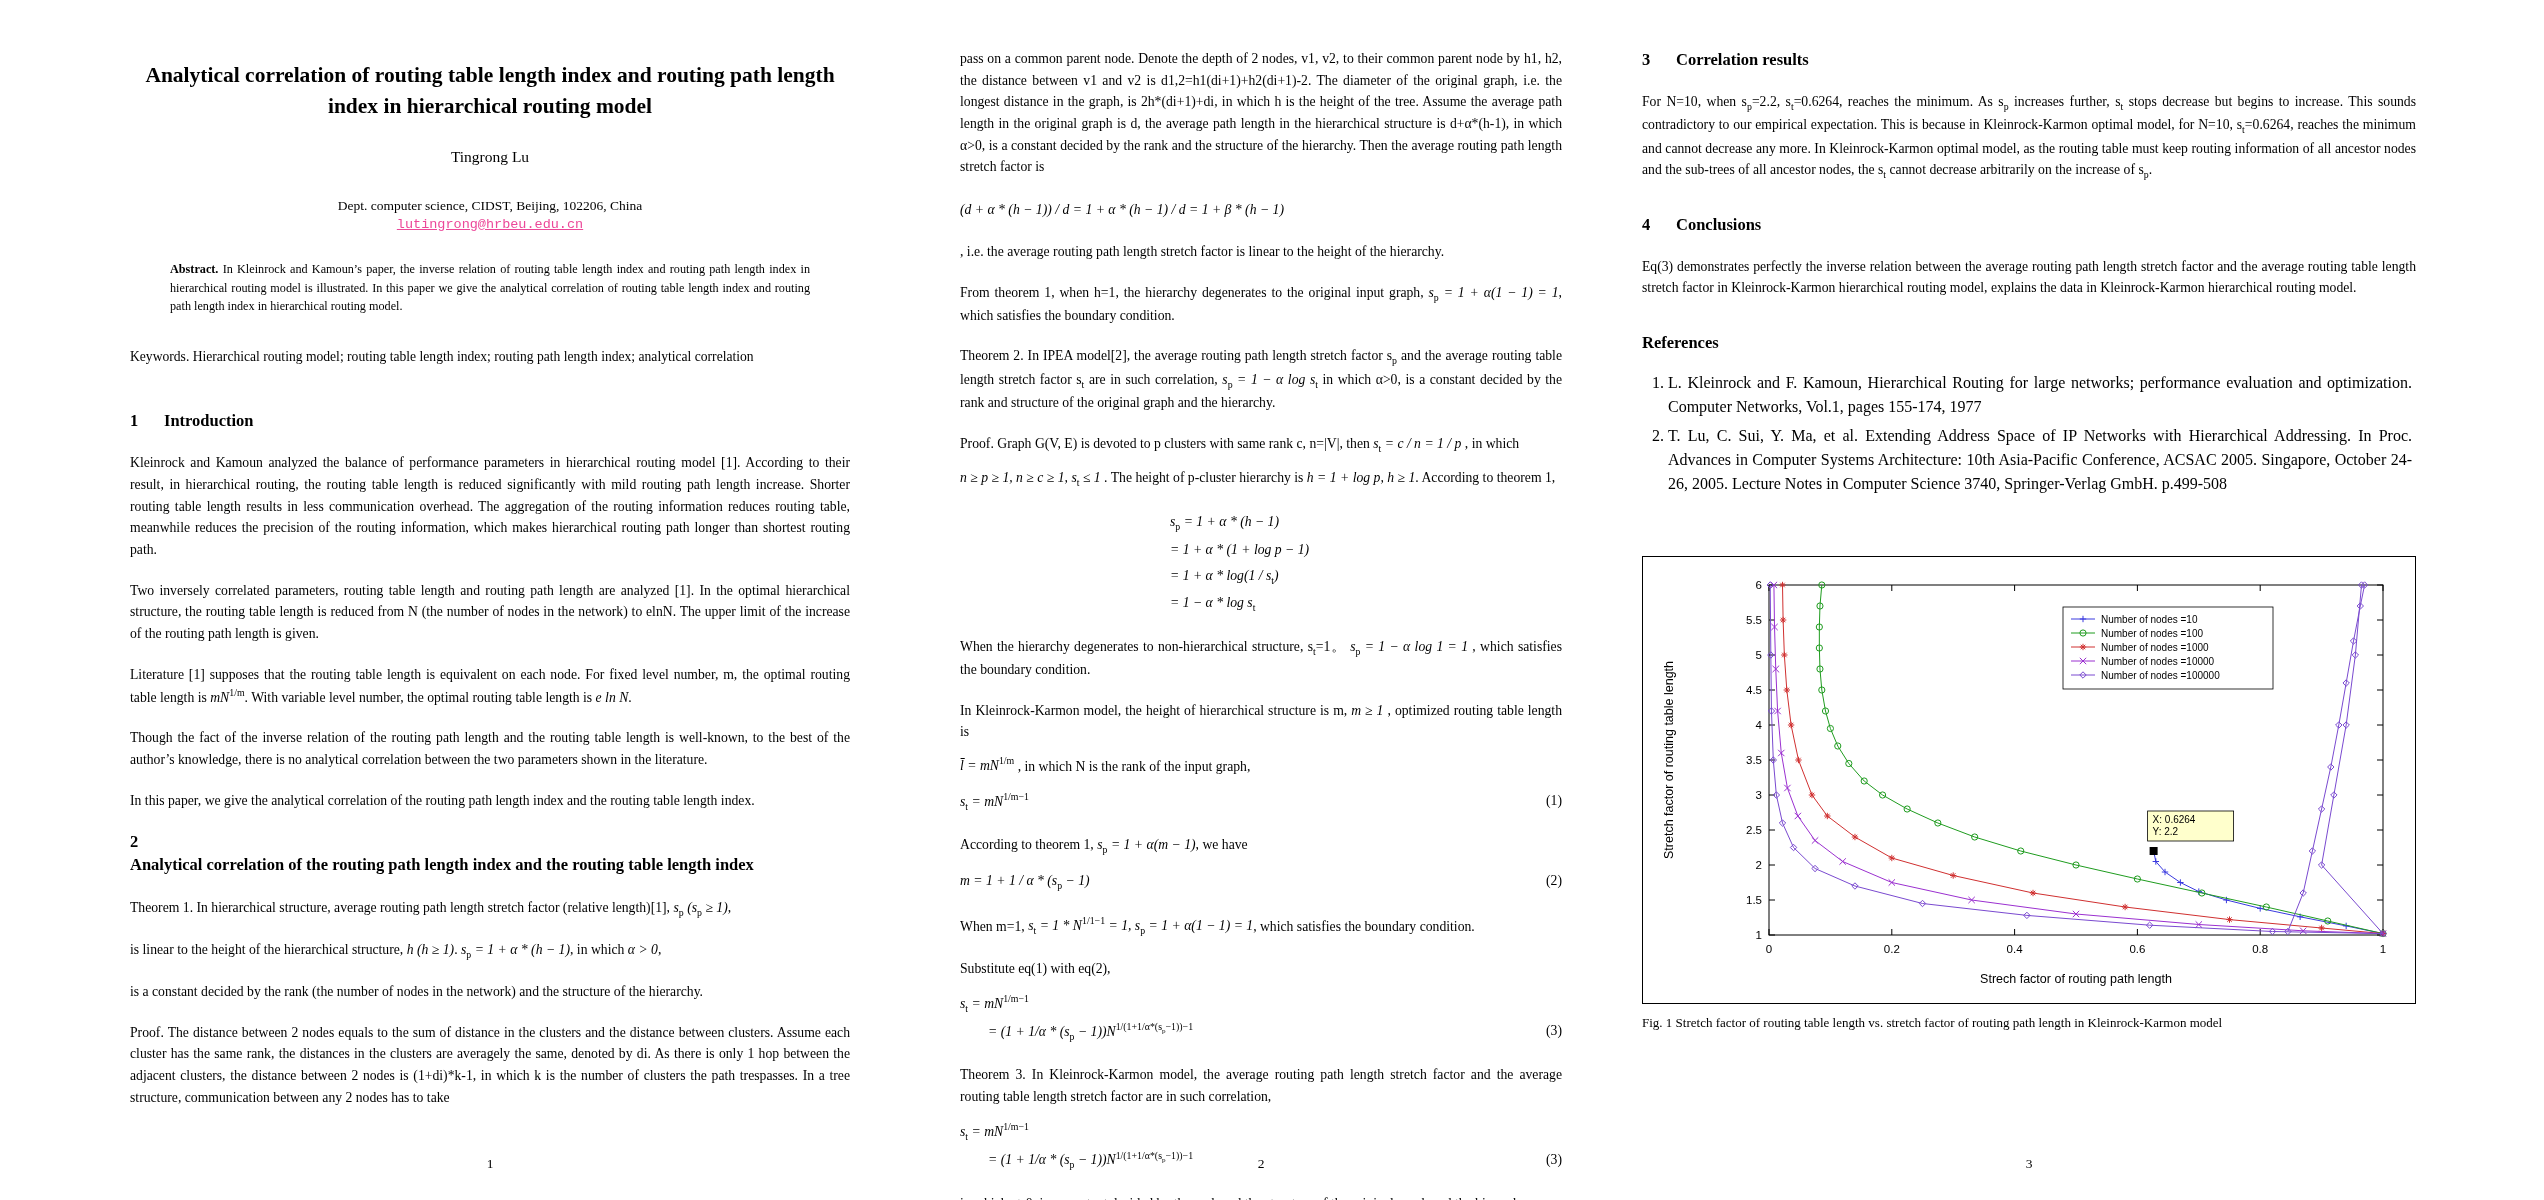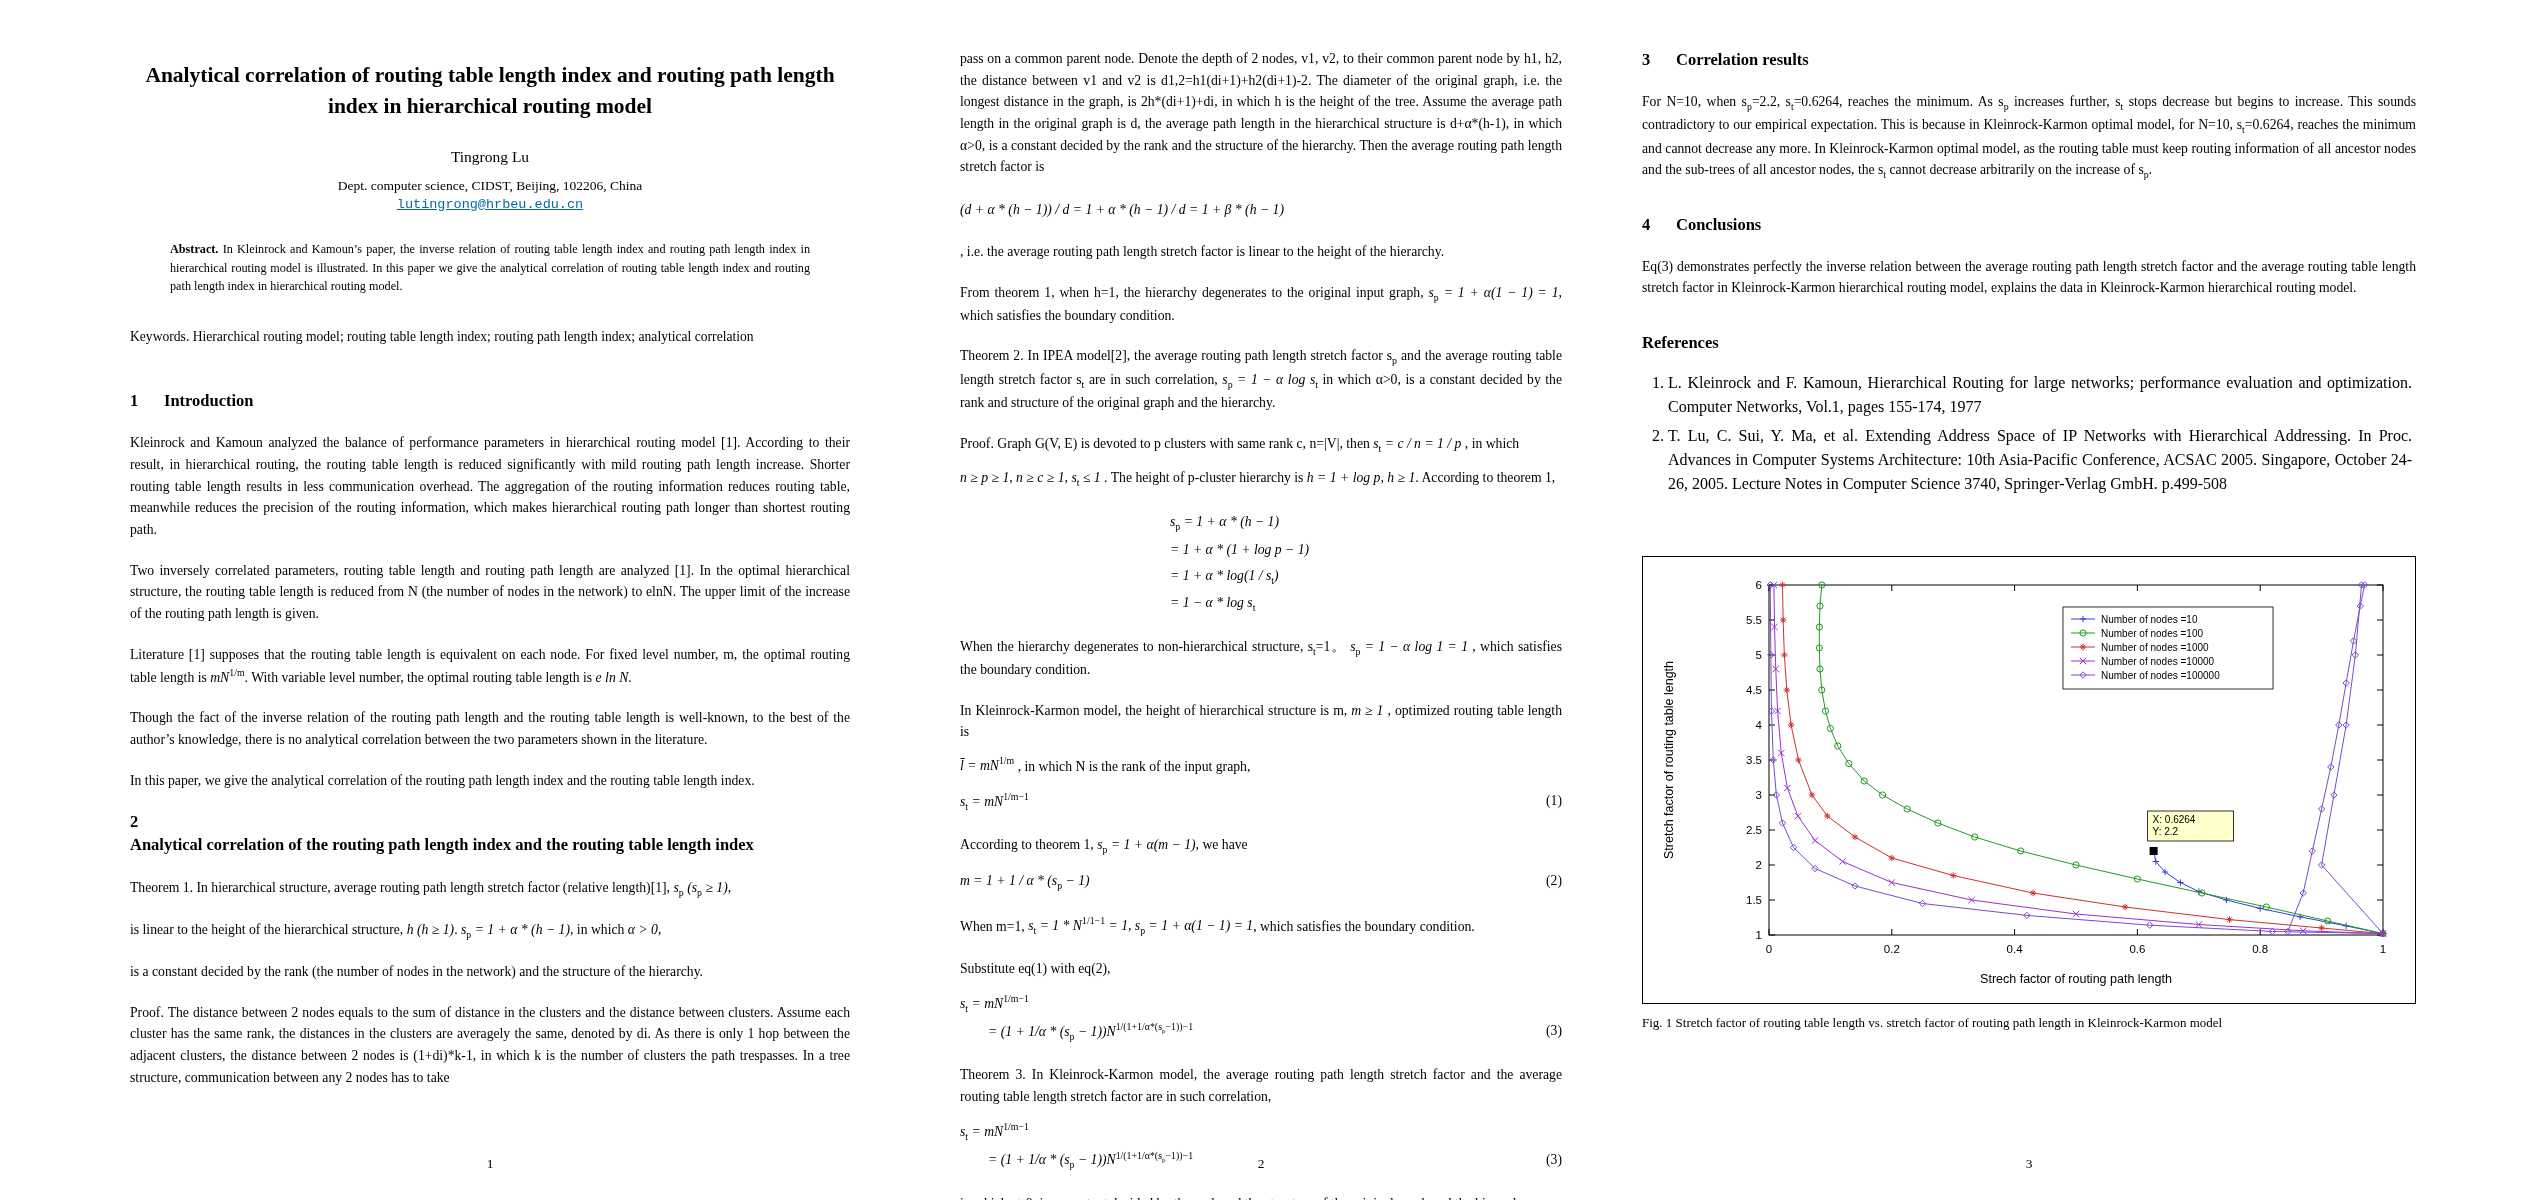--- a/index.html
+++ b/index.html
@@ -34,32 +34,32 @@
     font-size: 21.5px;
     font-weight: bold;
     text-align: center;
     line-height: 1.45;
     margin-top: 12px;
     margin-bottom: 26px;
   }
   .author {
     text-align: center;
     font-size: 15.5px;
-    margin-bottom: 10px;
+    margin-bottom: 30px;
   }
   .affil {
     text-align: center;
     font-size: 13.5px;
     line-height: 1.5;
   }
   .email {
     text-align: center;
     font-size: 13.5px;
     font-family: "Liberation Mono", monospace;
-    color: #0369a1;
+    color: #ec4899;
     text-decoration: underline;
     margin-bottom: 28px;
   }
   .abstract {
     font-size: 12.2px;
     line-height: 1.55;
     text-align: justify;
     padding: 0 40px;
     margin-bottom: 30px;
   }

